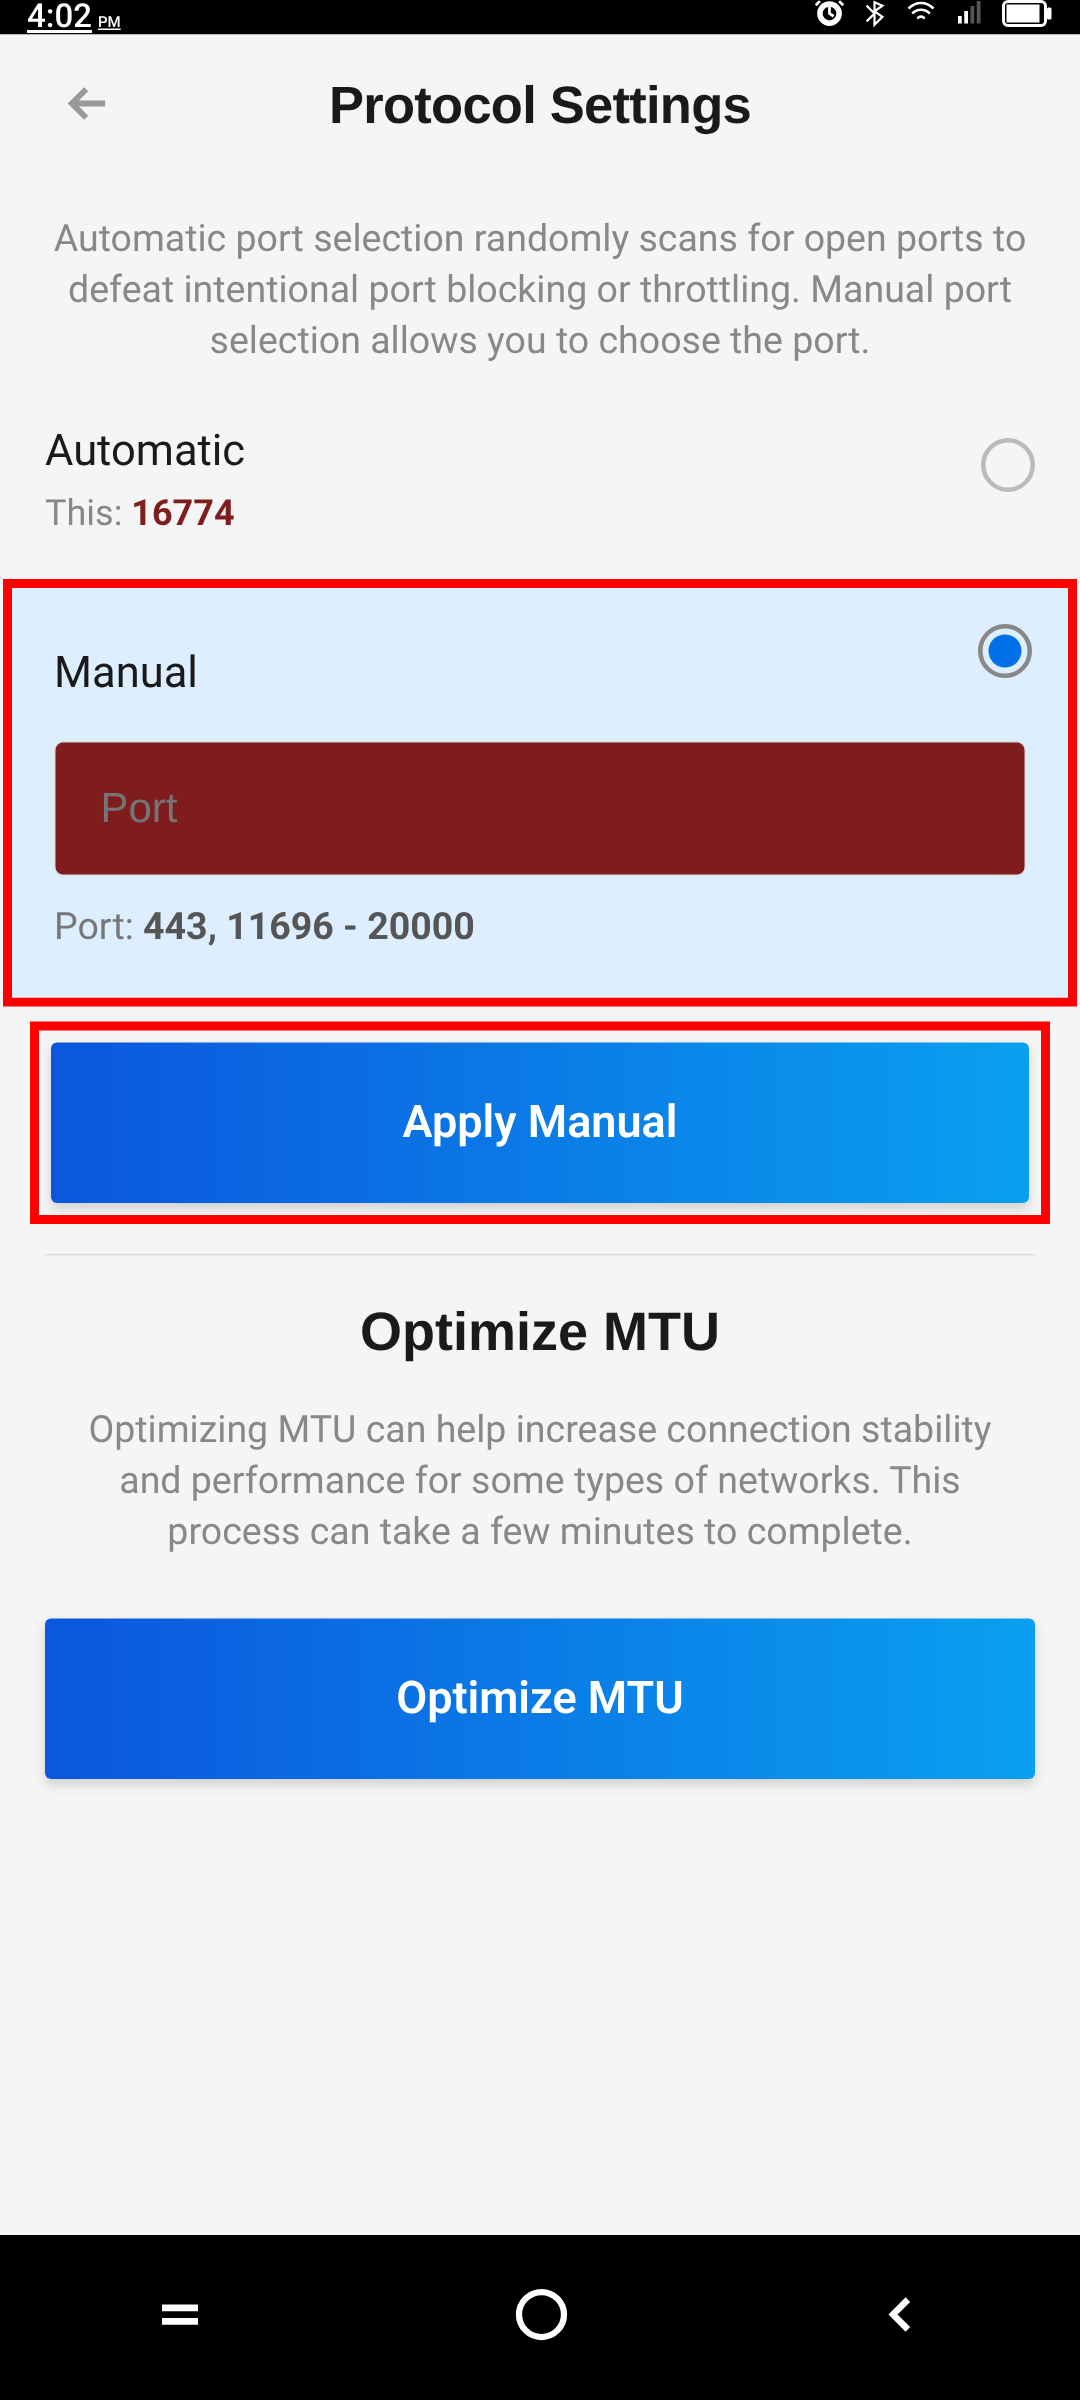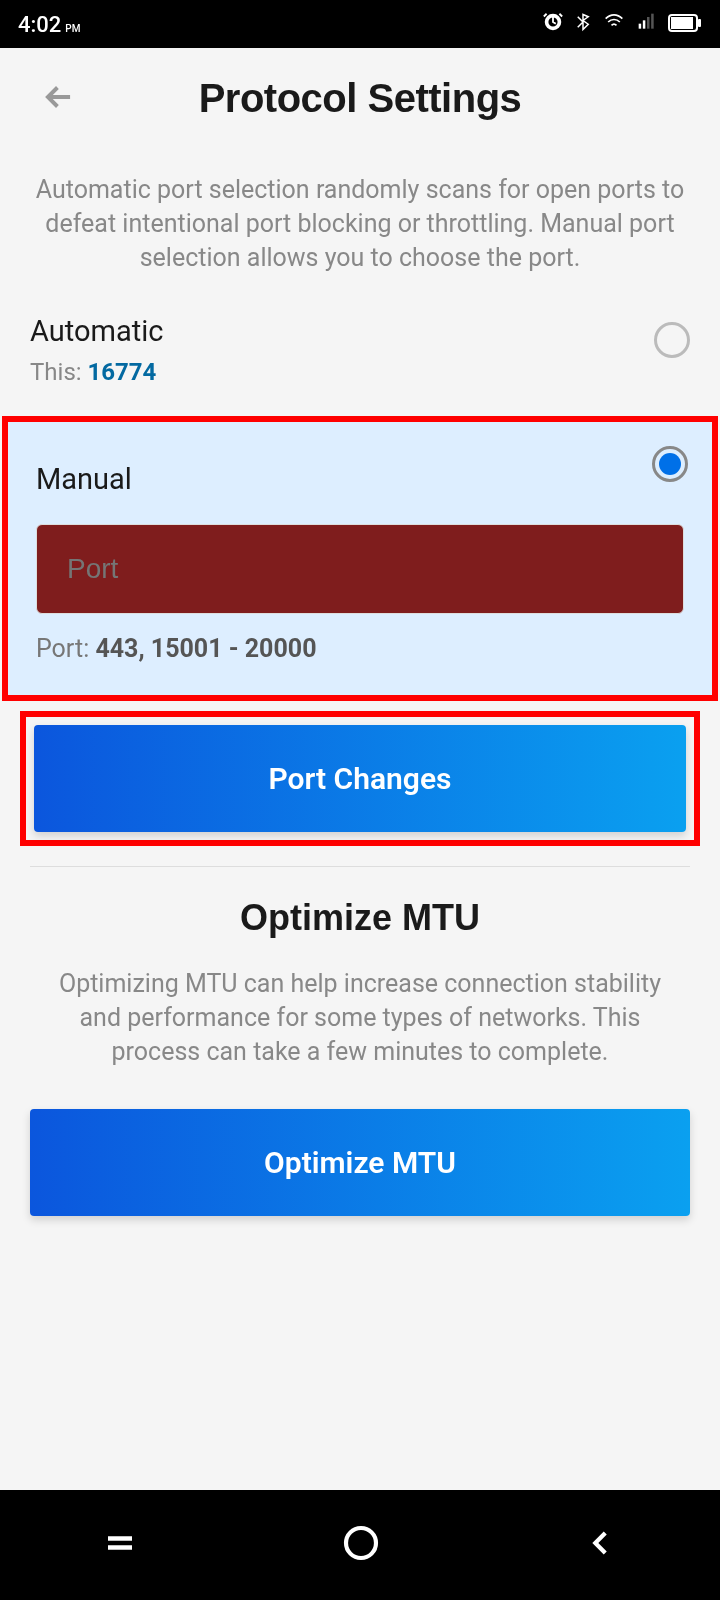--- a/index.html
+++ b/index.html
@@ -5,28 +5,29 @@
     * { margin: 0; padding: 0; box-sizing: border-box; }
     body {
       width: 720px;
       height: 1600px;
       background: #f5f5f5;
       font-family: -apple-system, BlinkMacSystemFont, 'Segoe UI', Roboto, sans-serif;
       position: relative;
       overflow: hidden;
     }
     .status-bar {
-      height: 48px;
+      height: 23px;
       background: #000;
       color: #fff;
       display: flex;
       justify-content: space-between;
       align-items: center;
       padding: 0 18px;
       font-size: 22px;
+      text-decoration: underline;
     }
     .status-time { font-weight: 500; display:flex; align-items:baseline; gap:4px;}
     .status-time .ampm { font-size: 10px; }
     .status-icons { display: flex; gap: 10px; align-items: center; }
     .status-icons svg { fill: #fff; }
     
     .content { background:#f5f5f5; padding-bottom: 40px;}
     
     .header {
       display: flex;
@@ -35,21 +36,21 @@
       position: relative;
     }
     .back-arrow {
       position: absolute;
       left: 40px;
     }
     .back-arrow svg { stroke: #999; }
     .page-title {
       width: 100%;
       text-align: center;
-      font-size: 40px;
+      font-size: 35px;
       font-weight: 800;
       font-family: 'Arial Narrow', 'Helvetica Neue', sans-serif;
       font-stretch: condensed;
       color: #1a1a1a;
       letter-spacing: -0.5px;
     }
     
     .description {
       color: #888;
       font-size: 25px;
@@ -66,21 +67,21 @@
     .option-title {
       font-size: 29px;
       font-weight: 400;
       color: #1a1a1a;
       margin-bottom: 10px;
     }
     .option-sub {
       font-size: 24px;
       color: #888;
     }
-    .option-sub .bold { font-weight: 700; color:#0369a1; }
+    .option-sub .bold { font-weight: 700; color:#7f1d1d; }
     
     .radio {
       position: absolute;
       right: 30px;
       top: 30px;
       width: 36px;
       height: 36px;
       border-radius: 50%;
       border: 3px solid #bbb;
     }
@@ -240,27 +241,27 @@
     </div>
     <div class="radio"></div>
   </div>
 
   <div class="highlight-box">
     <div class="manual-card">
       <div class="option-title">Manual</div>
       <div class="radio selected" style="top:24px;right:24px;"></div>
       <input class="port-input" placeholder="Port" style="">
       <div class="range-text">
-        <span>Port:  </span><span class="bold">443, 15001 - 20000</span>
+        <span>Port:  </span><span class="bold">443, 11696 - 20000</span>
       </div>
     </div>
   </div>
 
   <div class="apply-highlight">
-    <div class="big-button">Port Changes</div>
+    <div class="big-button">Apply Manual</div>
   </div>
 
   <div class="divider"></div>
 
   <div class="section-title">Optimize MTU</div>
   <div class="mtu-desc">Optimizing MTU can help increase connection stability and performance for some types of networks. This process can take a few minutes to complete.</div>
   <div class="mtu-button-wrap">
     <div class="big-button">Optimize MTU</div>
   </div>
 </div>

